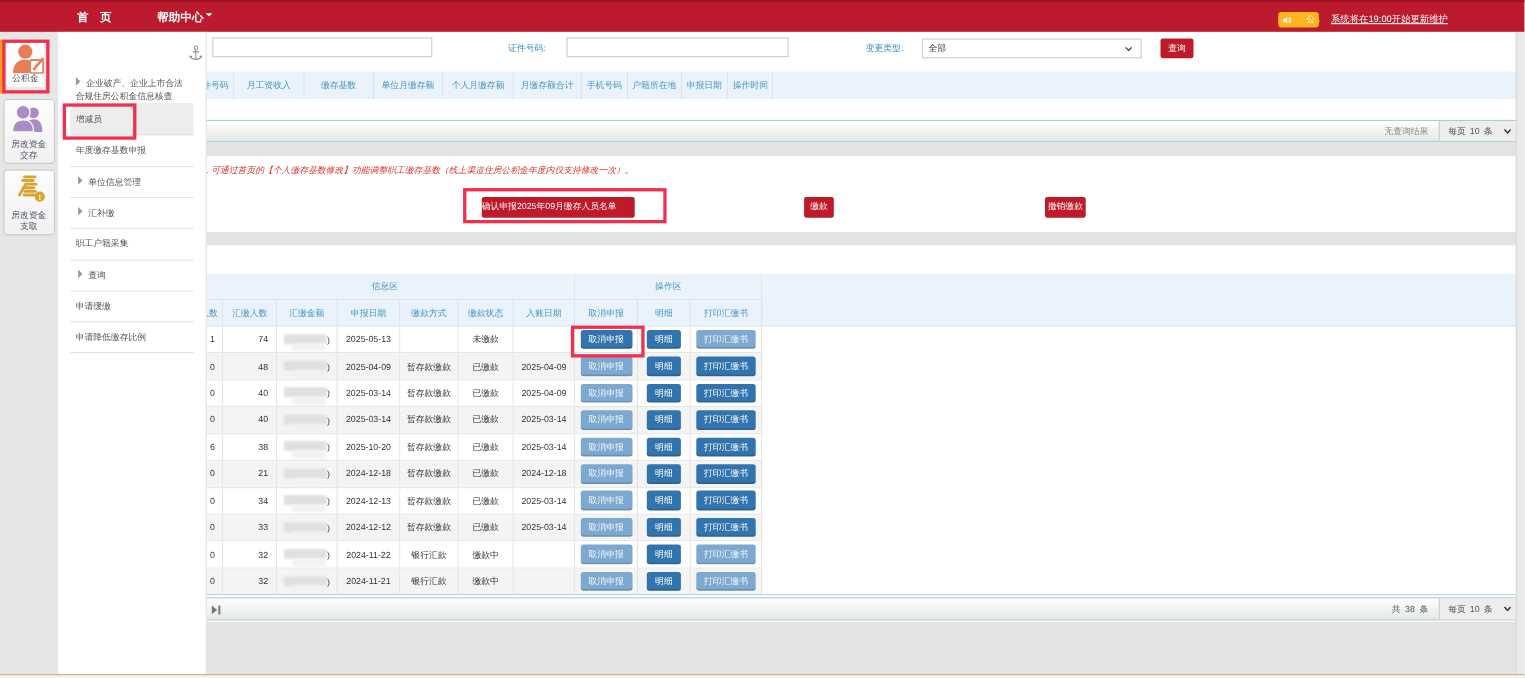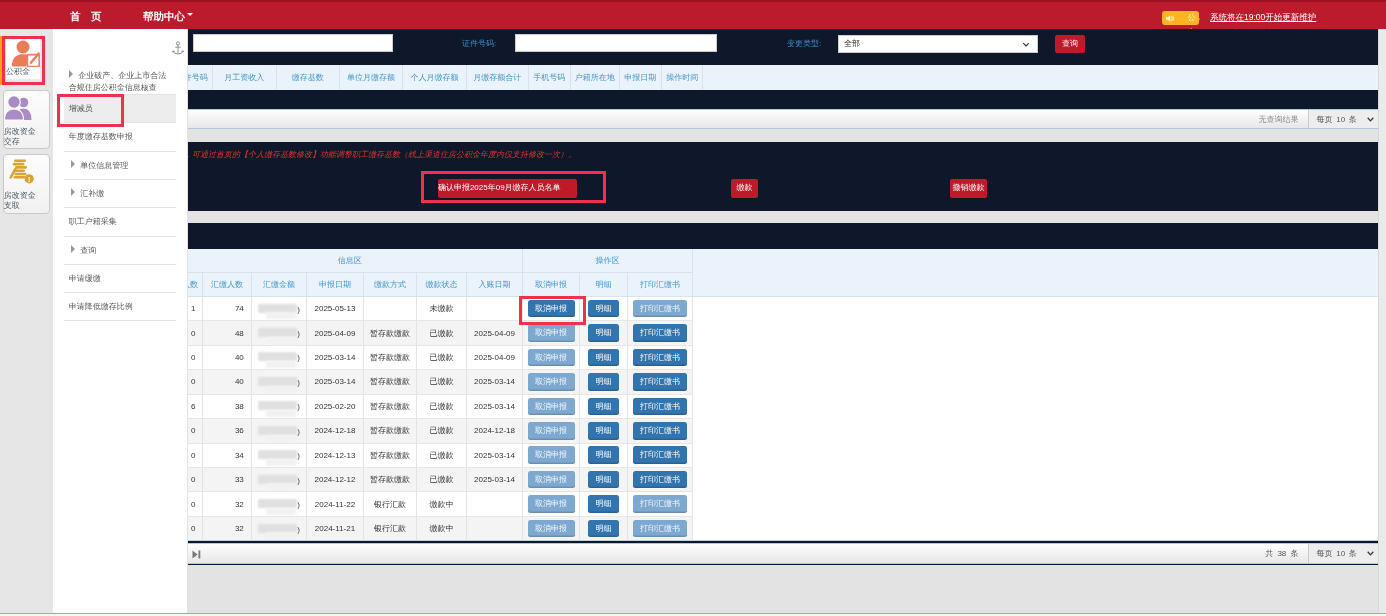--- a/index.html
+++ b/index.html
@@ -12,39 +12,39 @@
 #topbar .nav{position:absolute;color:#fff;font-size:10.5px;line-height:28px;white-space:nowrap;font-weight:bold}
 #nav1{left:70px}
 #nav2{left:143px}
 #nav2 .car{display:inline-block;width:0;height:0;border:3px solid transparent;border-top-color:#fff;vertical-align:1px;margin-left:2px}
 #badge{position:absolute;left:1162px;top:9px;width:37px;height:14px;background:#feb41e;border-radius:3px;color:#fff;font-size:8px;line-height:14.5px;text-align:center;padding-left:22px}
 #badge .tail{position:absolute;right:-4px;top:5px;width:0;height:0;border:3px solid transparent;border-left-color:#feb41e}
 #sysmsg{position:absolute;left:1210px;top:0;color:#fff;font-size:8.5px;line-height:30px;text-decoration:underline}
 
 
 #iconbar{position:absolute;left:0;top:29px;width:53px;height:587px;background:#e6e6e6}
-.ibox{position:absolute;left:2.7px;width:47px;border:1px solid #c9c9c9;border-radius:4px;background:linear-gradient(#fdfdfd,#f1f1f1);text-align:left;color:#4a5560;font-size:8px}
+.ibox{position:absolute;left:2.7px;width:47px;border:1px solid #c9c9c9;border-radius:4px;background:linear-gradient(#fdfdfd,#f1f1f1);text-align:center;color:#4a5560;font-size:8px}
 #ibox1{left:4.9px;top:7.5px;width:36.6px;height:43.3px;background:#fff;border-color:#e8e8e8;border-radius:2px}
 #ibox2{top:61.3px;height:59.1px}
 #ibox3{top:124.7px;height:60.2px}
 .ibox .t{position:absolute;left:0;right:0;bottom:2px;line-height:9.8px}
 #orangestrip{position:absolute;left:0;top:6.8px;width:2.5px;height:49.2px;background:#f5a11d}
 
 
 #menu{position:absolute;left:53px;top:29px;width:134.5px;height:584px;background:#fff;border-right:1px solid #e2e2e2}
 #anchor{position:absolute;left:119px;top:11.5px;color:#8a949c}
 #menulist{position:absolute;left:11.4px;top:33.1px;width:111.6px;color:#555;font-size:8px}
 .mi{position:relative;border-bottom:1px solid #e3e3e3;height:28.3px;line-height:27.3px;padding-left:4.4px;white-space:nowrap}
 .mi.arr{padding-left:6.3px}
 .mi0{height:33px;line-height:12.2px;padding:7.5px 0 0 4.4px;white-space:nowrap}
 .arrow{display:inline-block;width:0;height:0;border:4px solid transparent;border-width:4px 0 4px 4.5px;border-left-color:#999;margin-right:5.5px;vertical-align:-0.5px}
 .mi.on{background:#ededed}
 
 
-.sec{position:absolute;left:57px;width:1320.5px;background:#0f172a}
+.sec{position:absolute;left:57px;width:1320.5px;background:#ffffff}
 #secA{top:29px;height:100.3px}
 #secB{top:141.8px;height:69px}
 #secC{top:223.3px;height:342.2px}
 
 
 .inp{position:absolute;top:5px;height:18px;border:1px solid #ccc;background:#fff}
 #inp1{left:136px;width:200px}
 #inp2{left:458px;width:202px}
 .flabel{position:absolute;top:0;line-height:29px;font-size:8px;color:#3a8fc8}
 #fl1{left:405px}
@@ -250,32 +250,32 @@
             <td>2025-03-14</td>
             <td><span class="bbtn dis" style="width:47px">取消申报</span></td>
             <td><span class="bbtn " style="width:31px">明细</span></td>
             <td><span class="bbtn " style="width:54px">打印汇缴书</span></td>
             <td class="trail"></td>
           </tr>
 <tr class="odd">
             <td class="num">6</td>
             <td class="num">38</td>
             <td style="text-align:right;padding-right:6px;position:relative"><span class="amt"></span>)<span class="amt2"></span></td>
-            <td>2025-02-20</td>
+            <td>2025-10-20</td>
             <td>暂存款缴款</td>
             <td>已缴款</td>
             <td>2025-03-14</td>
             <td><span class="bbtn dis" style="width:47px">取消申报</span></td>
             <td><span class="bbtn " style="width:31px">明细</span></td>
             <td><span class="bbtn " style="width:54px">打印汇缴书</span></td>
             <td class="trail"></td>
           </tr>
 <tr class="even">
             <td class="num">0</td>
-            <td class="num">36</td>
+            <td class="num">21</td>
             <td style="text-align:right;padding-right:6px;position:relative"><span class="amt"></span>)<span class="amt2"></span></td>
             <td>2024-12-18</td>
             <td>暂存款缴款</td>
             <td>已缴款</td>
             <td>2024-12-18</td>
             <td><span class="bbtn dis" style="width:47px">取消申报</span></td>
             <td><span class="bbtn " style="width:31px">明细</span></td>
             <td><span class="bbtn " style="width:54px">打印汇缴书</span></td>
             <td class="trail"></td>
           </tr>

